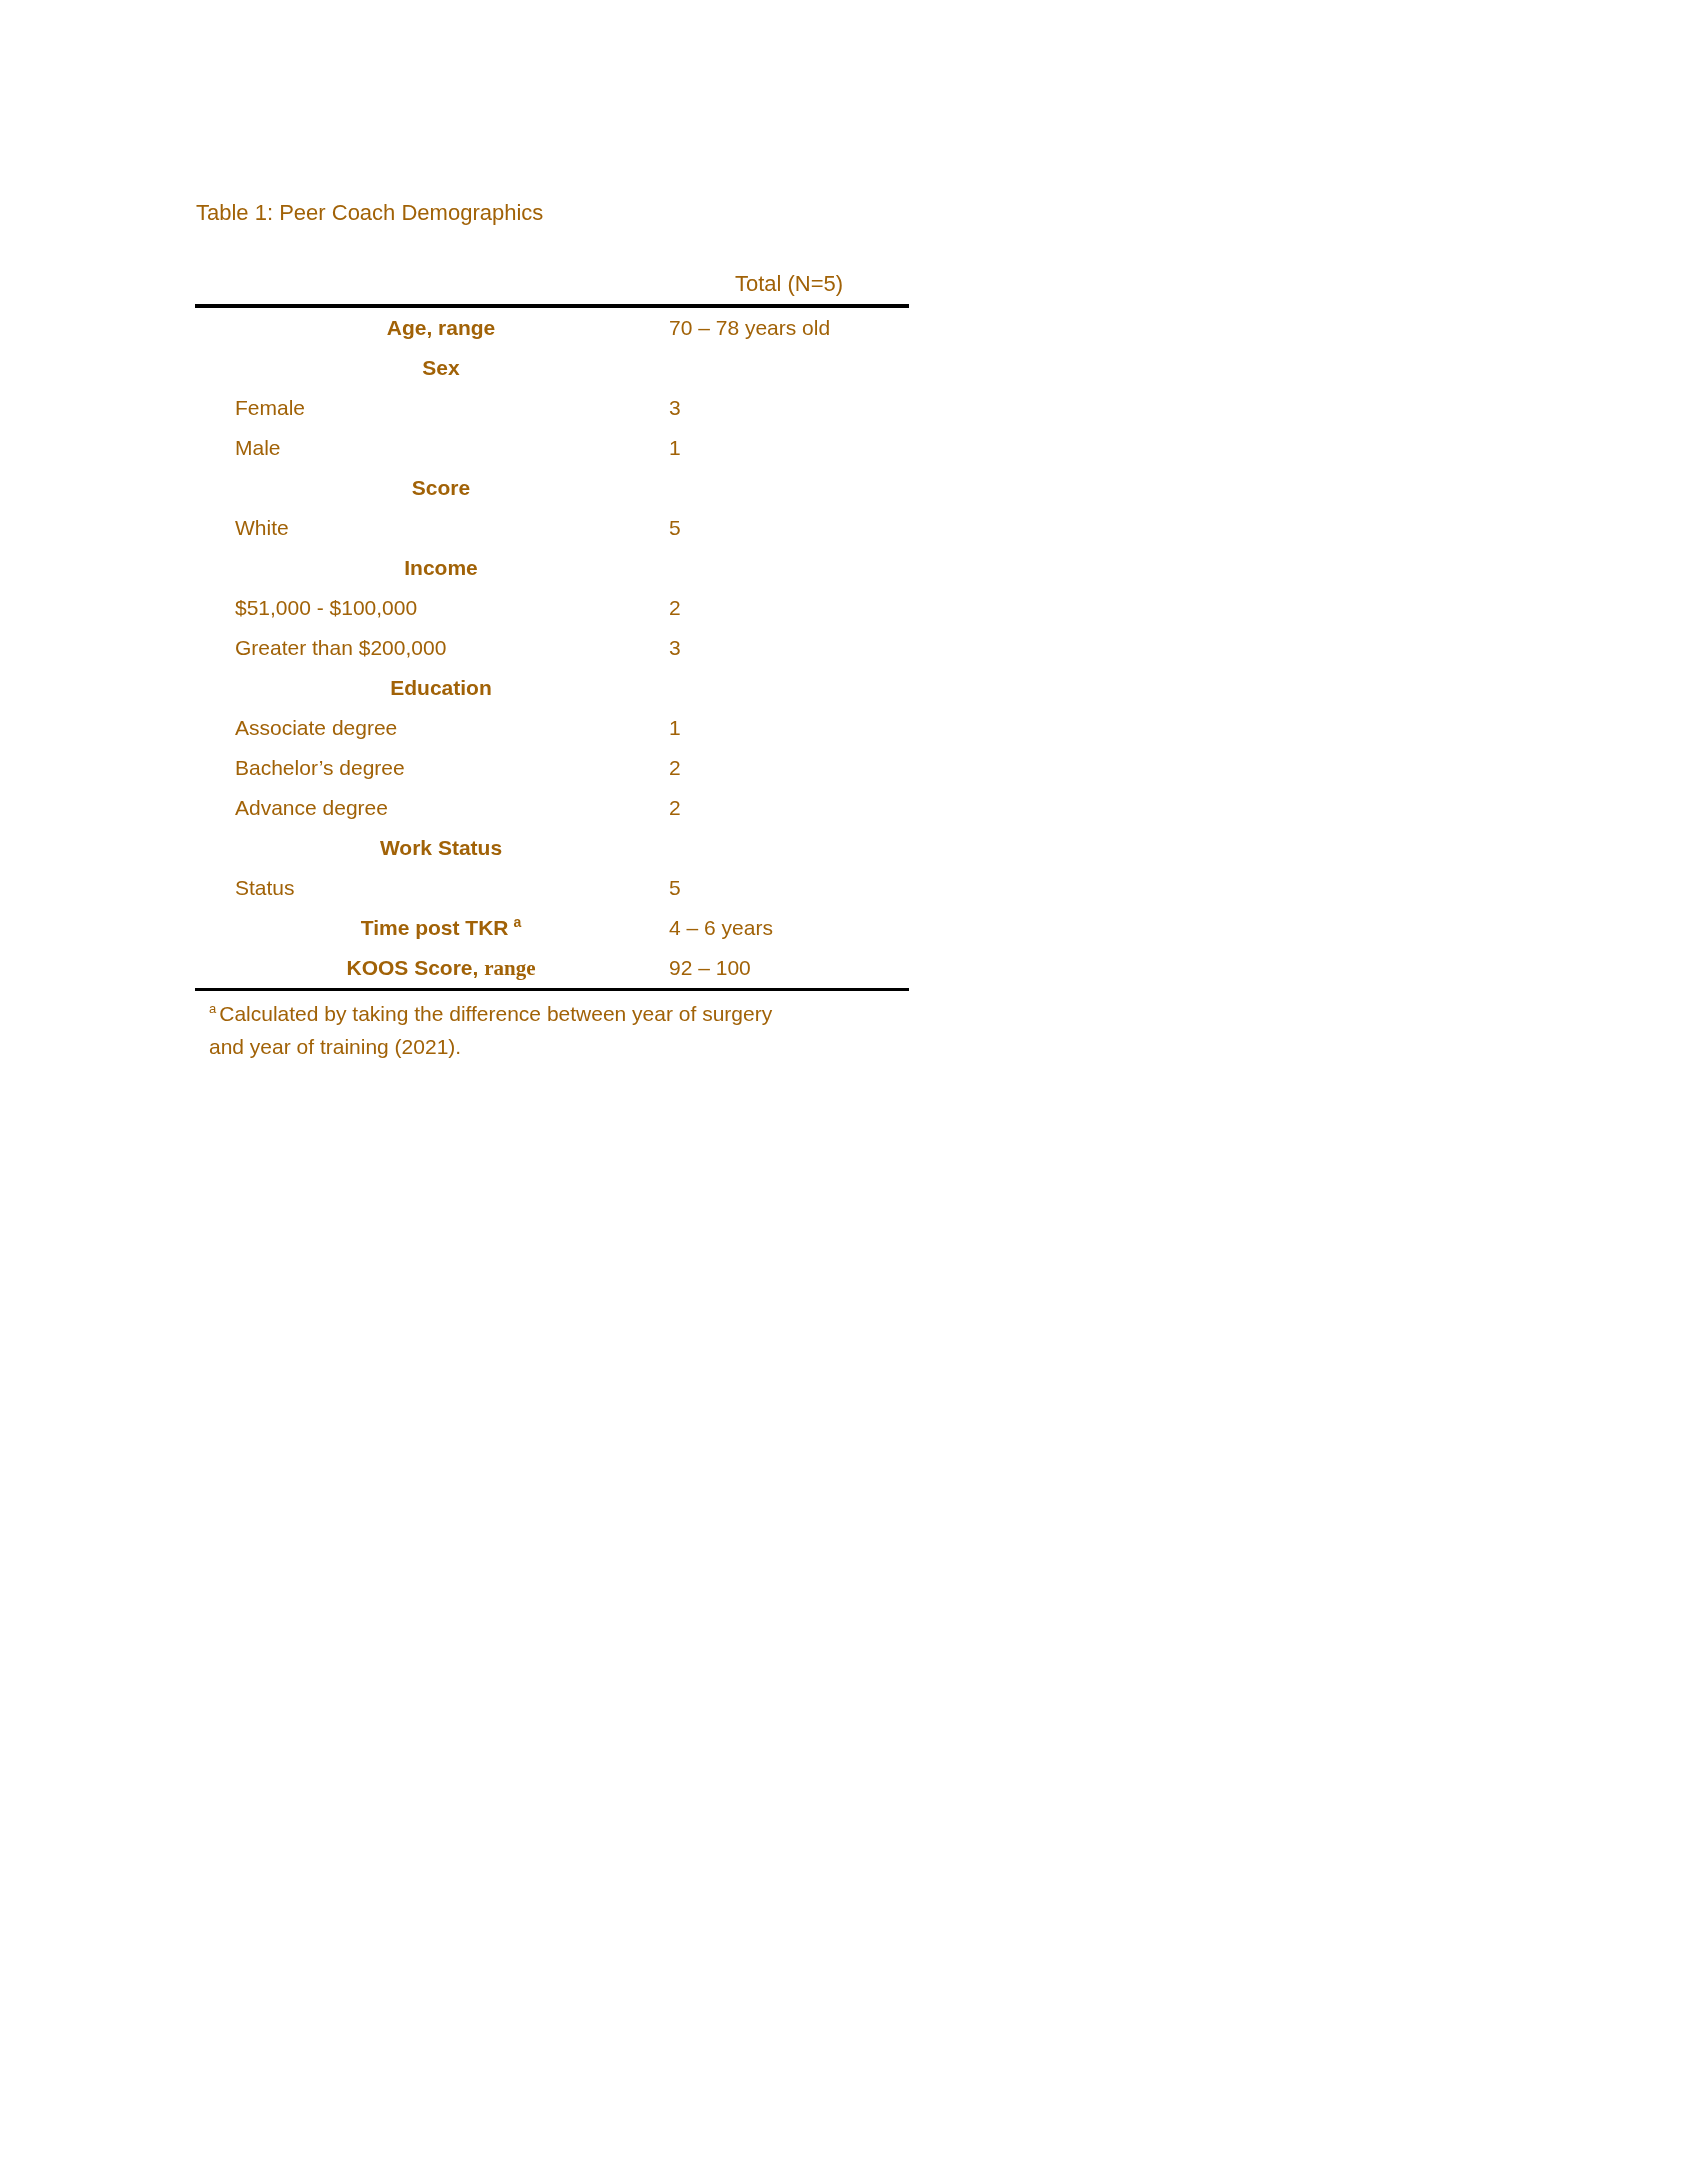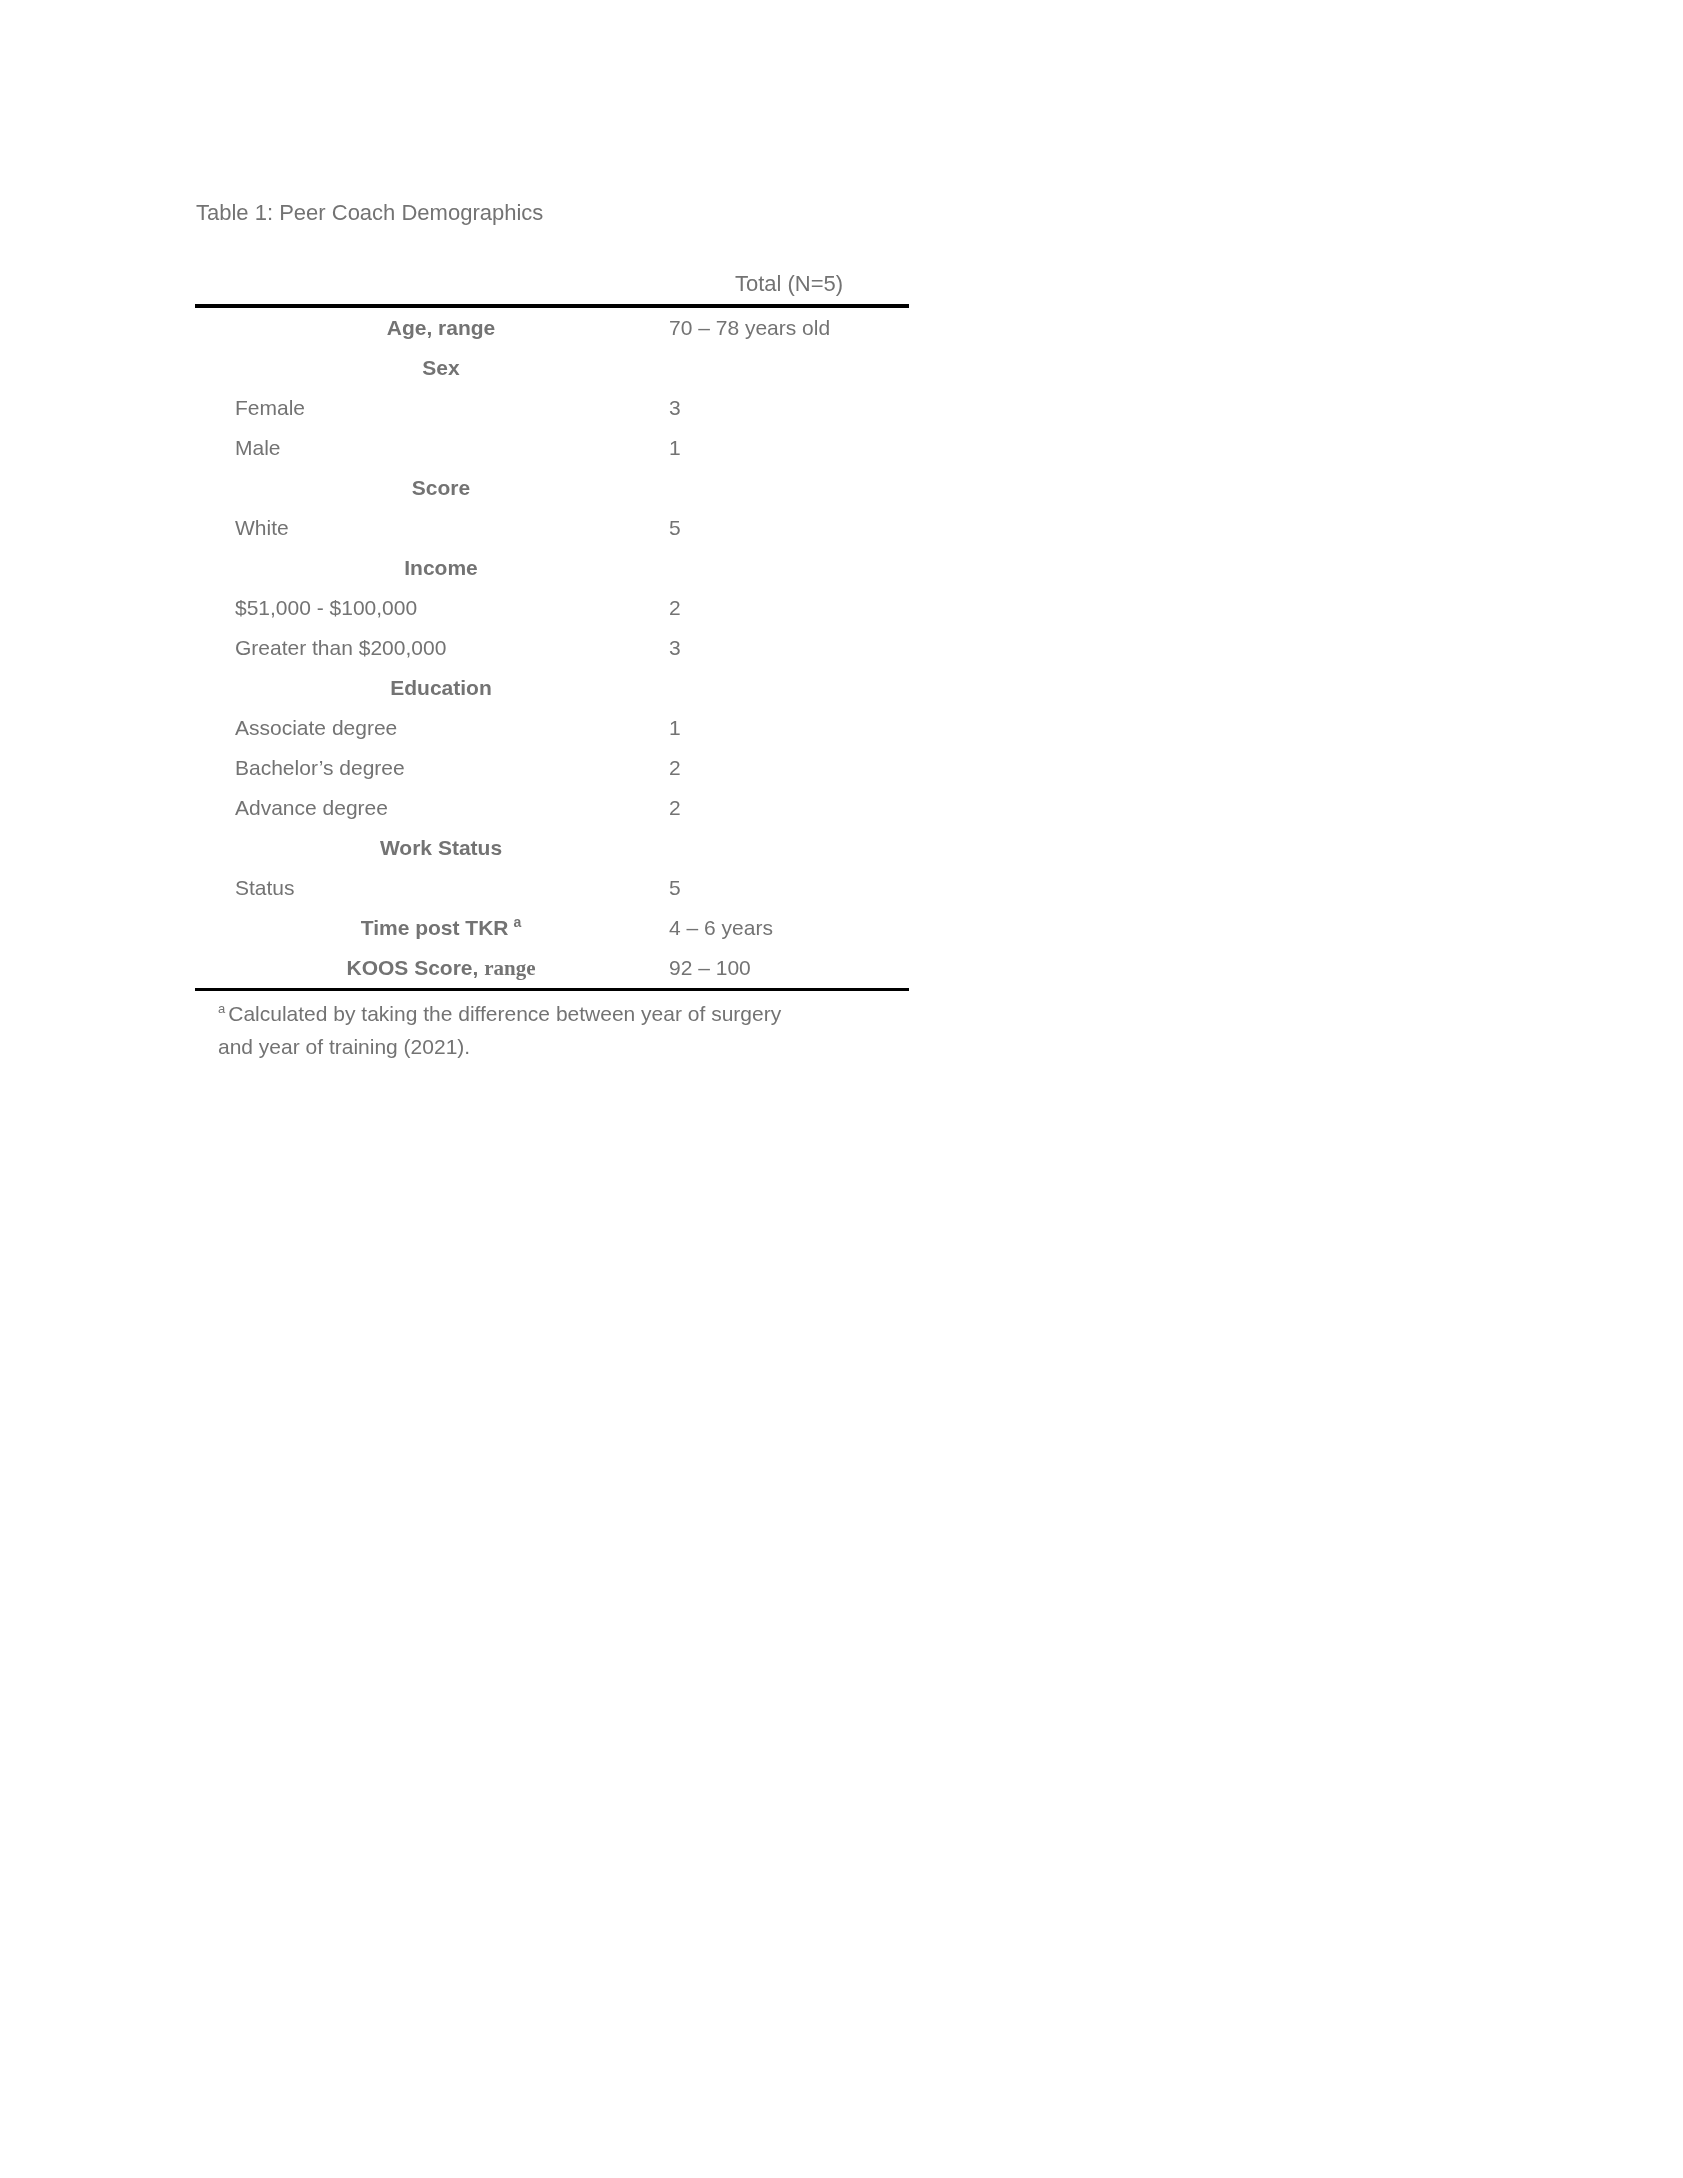--- a/index.html
+++ b/index.html
@@ -1,21 +1,21 @@
 <!DOCTYPE html>
 <html><head>
 <meta charset="utf-8">
 <style>
   html, body { margin: 0; padding: 0; background: #ffffff; }
   .page {
     position: relative;
     width: 1683px;
     height: 2178px;
     background: #ffffff;
-    color: #737373;
+    color: #a16207;
     font-family: "Liberation Sans", sans-serif;
     overflow: hidden;
   }
   .doc-title {
     position: absolute;
     left: 196px;
     top: 199px;
     font-size: 22px;
     line-height: 28px;
     font-weight: 400;
@@ -64,21 +64,21 @@
   }
   .serif-word { font-family: "Liberation Serif", serif; }
   .sup-mark {
     font-size: 14px;
     vertical-align: super;
     line-height: 0;
     margin-left: 5px;
     font-weight: 700;
   }
   .footnote {
-    margin: 6px 0 0 23px;
+    margin: 6px 0 0 14px;
     width: 693px;
     font-size: 21px;
     line-height: 33px;
   }
   .footnote .fn-sup {
     font-size: 13px;
     vertical-align: super;
     line-height: 0;
     margin-right: 3px;
   }

